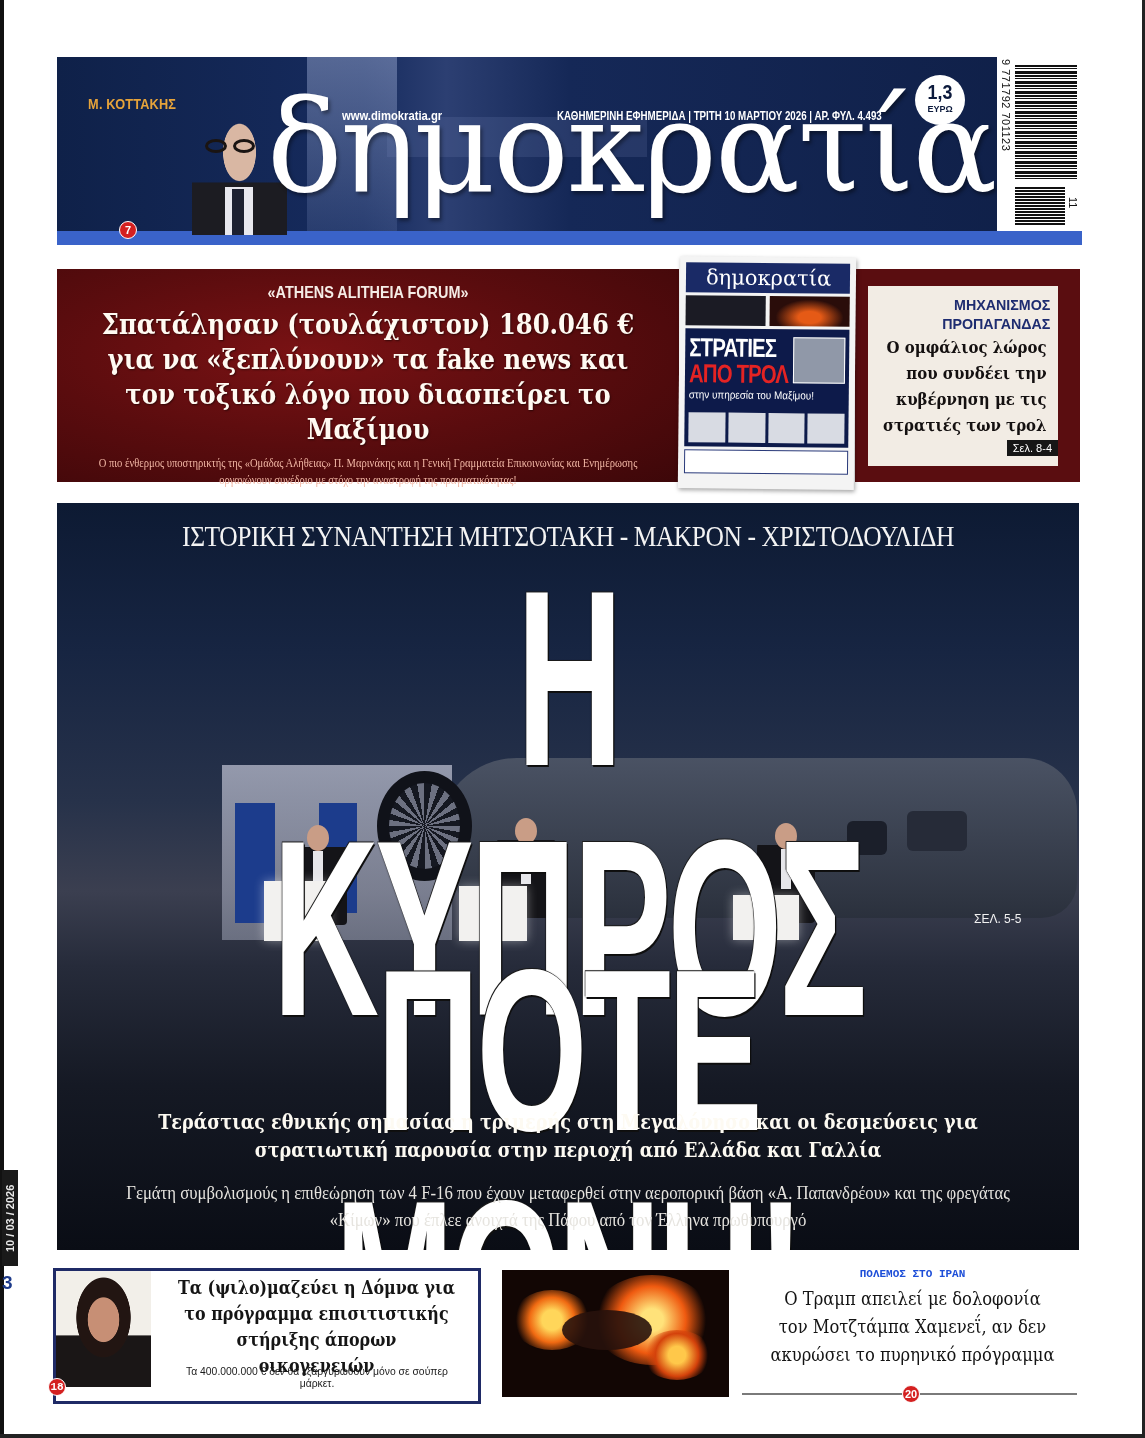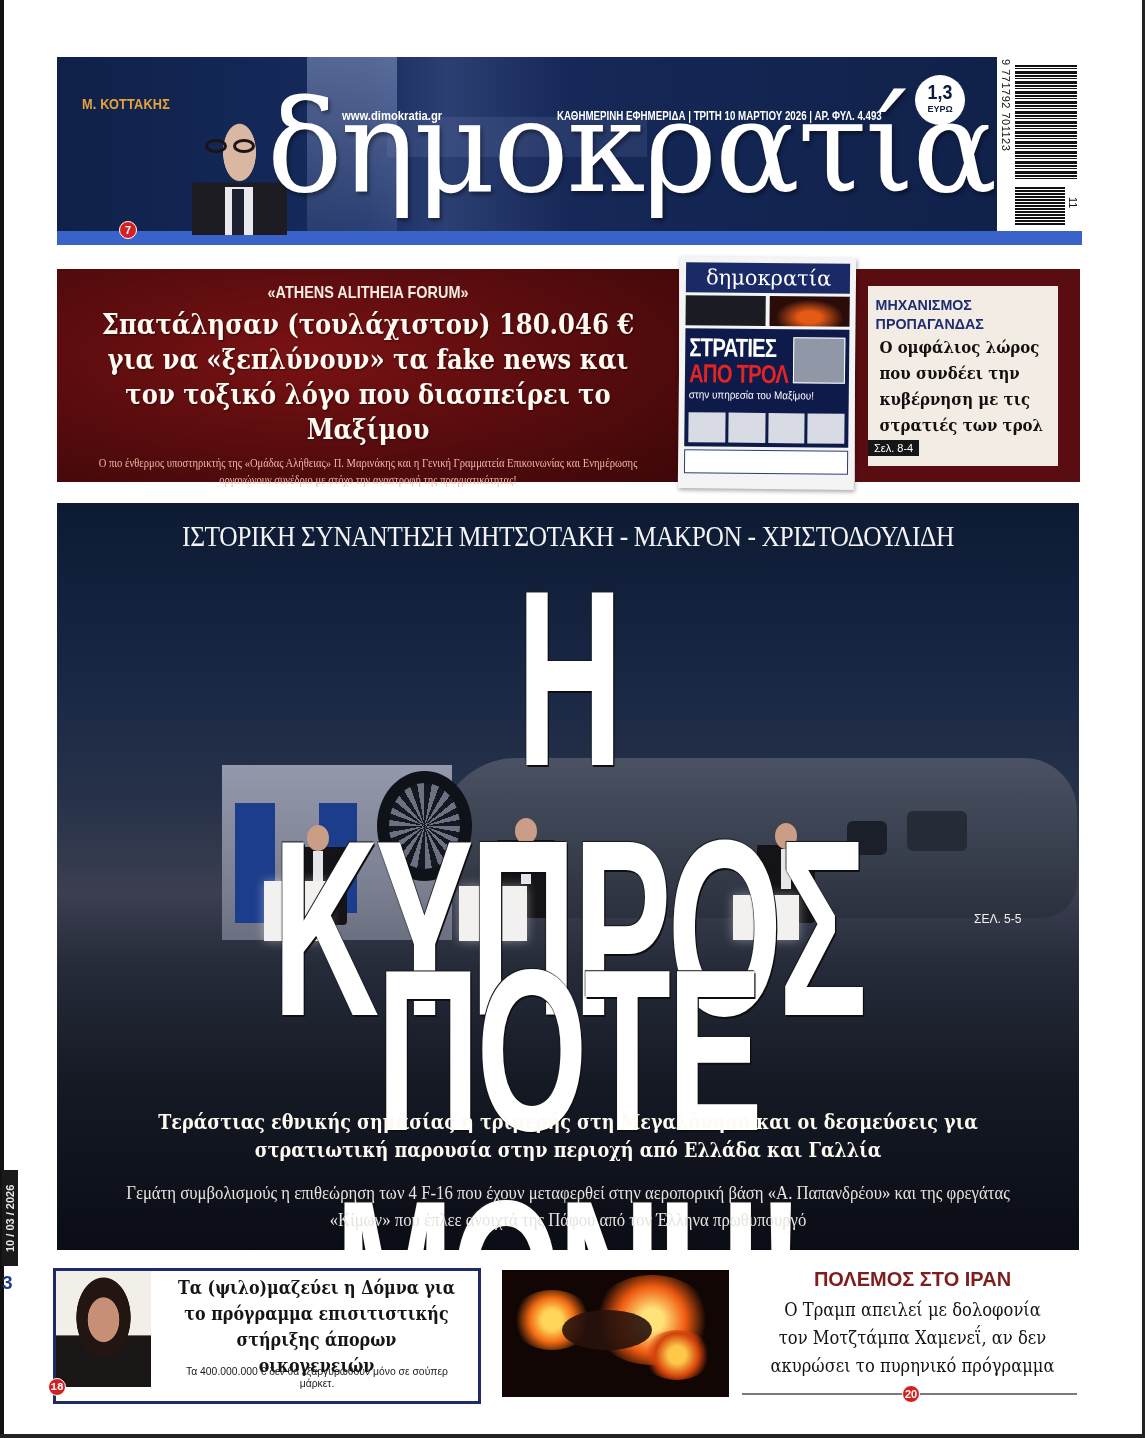--- a/index.html
+++ b/index.html
@@ -22,21 +22,21 @@
     background: #3a63c9;
   }
   .mast-flag-light {
     position: absolute; left: 250px; top: 0; width: 90px; height: 175px;
     background: linear-gradient(180deg, rgba(150,165,205,0.5), rgba(100,120,170,0.25));
   }
   .mast-flag-light2 {
     position: absolute; left: 330px; top: 60px; width: 260px; height: 40px;
     background: rgba(120,140,190,0.18);
   }
-  .kottakis-block { position: absolute; left: 10px; top: 38px; width: 118px; text-align: center; z-index: 2; }
+  .kottakis-block { position: absolute; left: 10px; top: 38px; width: 118px; text-align: right; z-index: 2; }
   .kottakis-name {
     font-family: "Liberation Sans", sans-serif; font-weight: bold; font-size: 15px;
     color: #e6a33a; letter-spacing: 0.2px; transform: scaleX(0.85);
   }
   .kottakis-text {
     font-family: "Liberation Serif", serif; color: #e4e8f0; font-size: 17px; line-height: 21px;
     margin-top: 2px;
   }
   .page-badge {
     display: inline-flex; align-items: center; justify-content: center;
@@ -120,21 +120,21 @@
   .mini-shots { position: absolute; left: 4px; right: 4px; bottom: 4px; height: 30px; display: flex; gap: 3px; }
   .mini-shots span { flex: 1; background: #d8dbe3; }
   .mini-footer { margin-top: 3px; height: 24px; background: #fff; border: 1px solid #2a3a7a; }
 
   
   .propaganda-frame {
     position: absolute; left: 855px; top: 269px; width: 225px; height: 213px; background: #5a0d10;
   }
   .propaganda-box {
     position: absolute; left: 868px; top: 286px; width: 190px; height: 180px; background: #f2ece4;
-    text-align: left;
+    text-align: right;
   }
   .prop-kicker { font-family: "Liberation Sans", sans-serif; font-weight: bold; font-size: 15.5px; line-height: 19px; color: #1e2c70; margin-top: 9px; transform: scaleX(0.92); }
   .prop-headline { font-family: "DejaVu Serif", serif; font-weight: bold; font-size: 17px; line-height: 26px; color: #141010; transform: scaleX(0.88); margin-top: 1px; }
   .prop-page {
     display: inline-block; background: #161616; color: #fff; font-size: 11px; padding: 2px 6px; margin-top: 1px;
     font-family: "Liberation Sans", sans-serif;
   }
 
   
   .main-story {
@@ -220,21 +220,21 @@
     position: absolute; left: 502px; top: 1270px; width: 227px; height: 127px; overflow: hidden;
     background: #120604;
   }
   .fire-photo .f1 { position: absolute; left: 10px; top: 20px; width: 80px; height: 60px; border-radius: 50%; background: radial-gradient(circle, #ffd65a 0 20%, #f06a12 45%, transparent 72%); }
   .fire-photo .f2 { position: absolute; left: 90px; top: 5px; width: 120px; height: 90px; border-radius: 50%; background: radial-gradient(circle, #ffe27a 0 15%, #ef5a10 45%, transparent 72%); }
   .fire-photo .f3 { position: absolute; left: 140px; top: 60px; width: 70px; height: 50px; border-radius: 50%; background: radial-gradient(circle, #ffc84a 0 20%, #d4420b 50%, transparent 72%); }
   .fire-photo .smoke { position: absolute; left: 60px; top: 40px; width: 90px; height: 40px; border-radius: 50%; background: rgba(40,18,12,0.9); }
 
   
   .iran { position: absolute; left: 745px; top: 1268px; width: 335px; text-align: center; }
-  .iran-kicker { font-family: Liberation Sans, sans-serif; font-weight: bold; font-size: 20px; color: #7f1d1d; }
+  .iran-kicker { font-family: Liberation Mono, monospace; font-weight: bold; font-size: 11px; color: #1d4ed8; }
   .iran-headline {
     font-family: "DejaVu Serif", serif; font-size: 19px; line-height: 28px; color: #141414; margin-top: 4px;
     transform: scaleX(0.86);
   }
   .iran-rule { position: absolute; left: 742px; top: 1393px; width: 335px; height: 2px; background: #7a7a7a; }
   .iran-badge { position: absolute; left: 902px; top: 1385px; z-index: 3; }
 </style>
 </head>
 <body>
 

